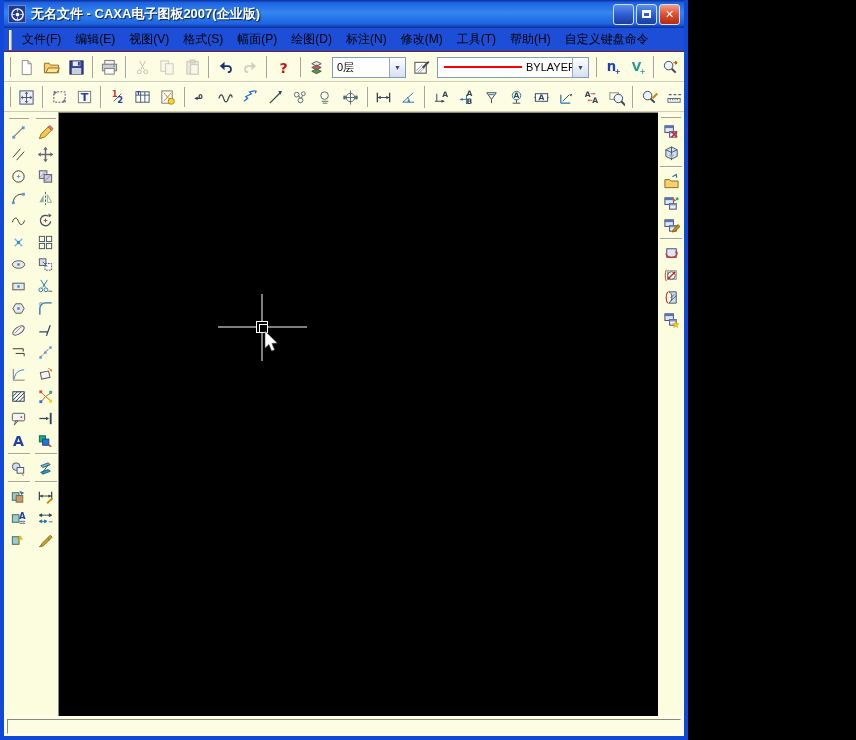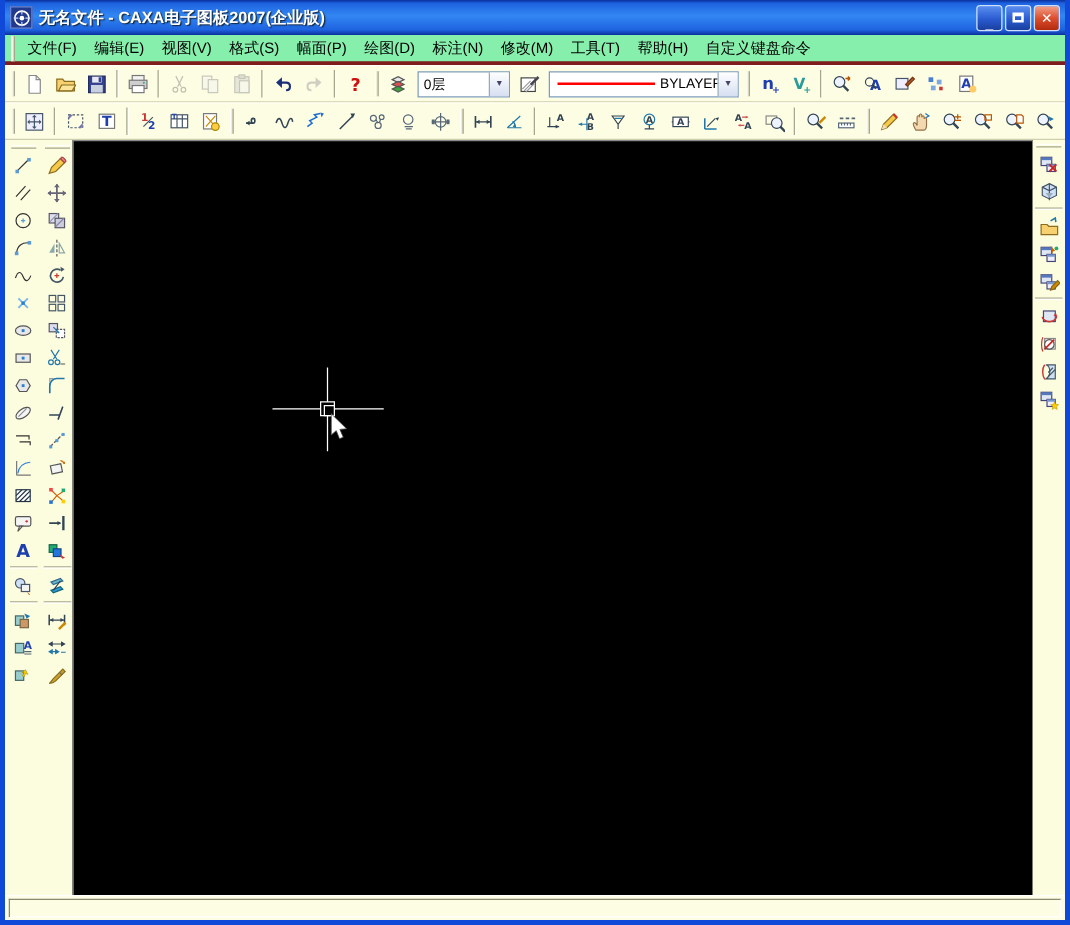--- a/index.html
+++ b/index.html
@@ -1,34 +1,34 @@
 <!DOCTYPE html>
 <html><head>
 <meta charset="utf-8">
 <style>
 *{margin:0;padding:0;box-sizing:border-box}
 html,body{width:856px;height:740px;background:#000;overflow:hidden}
 body{font-family:"Liberation Sans","DejaVu Sans",sans-serif;font-size:12px;color:#000}
-.win{position:relative;width:856px;height:740px;background:#fcfcdf;
+.win{position:relative;width:688px;height:740px;background:#fcfcdf;
  border-left:4px solid #1048d8;border-right:4px solid #1048d8;border-bottom:4px solid #1048d8}
 
 .titlebar{height:28px;display:flex;align-items:center;padding:0 4px;gap:5px;
  background:linear-gradient(180deg,#0b2f9e 0%,#1e63e0 10%,#3287f2 45%,#1e63e0 85%,#0b2f9e 100%)}
 .appicon{width:18px;height:18px;flex:0 0 auto;display:flex;align-items:center;justify-content:center;
  background:#223a8c;border:1px solid #6a86d8}
 .title{color:#fff;font-weight:bold;font-size:13px;text-shadow:1px 1px 1px #123;white-space:nowrap;flex:1}
 .wbtns{display:flex;gap:2px}
 .wbtn{width:21px;height:21px;border-radius:3px;border:1px solid #cfe0ff;display:flex;
  align-items:center;justify-content:center;color:#fff;font-weight:bold;font-size:11px;
  background:linear-gradient(180deg,#5a8ef0,#2a5ad0 55%,#1a3f9e);cursor:default}
 .wbtn.close{background:linear-gradient(180deg,#f0a088,#dd4f2e 50%,#b32a0e)}
 .wbtn.min span{align-self:flex-end;line-height:9px}
 .maxglyph{width:9px;height:8px;border:2px solid #fff;border-top-width:3px;display:inline-block}
 
-.menubar{height:24px;background:#86efac;display:flex;align-items:center;border-bottom:3px solid #7f1d1d;padding-left:2px}
+.menubar{height:24px;background:#1d4ed8;display:flex;align-items:center;border-bottom:1px solid #7f1d1d;padding-left:2px}
 .mgrip,.grip{width:3px;height:20px;margin:0 3px;border-left:1px solid #fff;border-right:1px solid #a6a68a;background:#e8e8cc}
 .menu-item{padding:3px 7px;white-space:nowrap}
 
 .tbrow{height:30px;background:#fdfde3;display:flex;align-items:center;border-top:1px solid #fffef2;
  border-bottom:1px solid #cfcfb0;padding-left:2px;overflow:hidden}
 .tbtn{width:25px;height:24px;display:flex;align-items:center;justify-content:center;flex:0 0 auto}
 .tbtn.disabled{filter:grayscale(1);opacity:.45}
 .sep{width:2px;height:22px;margin:0 3px;border-left:1px solid #a6a68a;border-right:1px solid #fff}
 .combo{height:21px;background:#fff;border:1px solid #7f9db9;display:flex;align-items:center;margin:17px 3px;flex:0 0 auto}
 .cval{flex:1;padding:0 4px;font-size:11px;white-space:nowrap;overflow:hidden}

